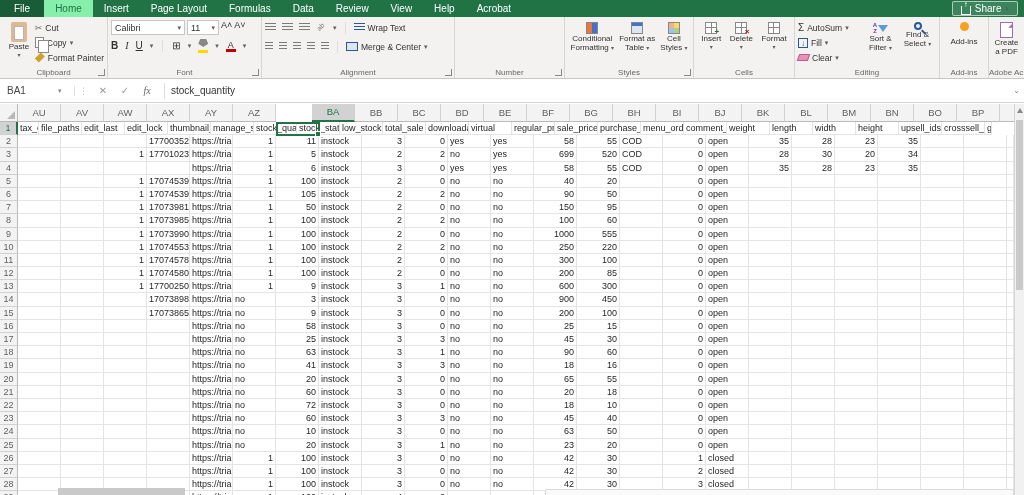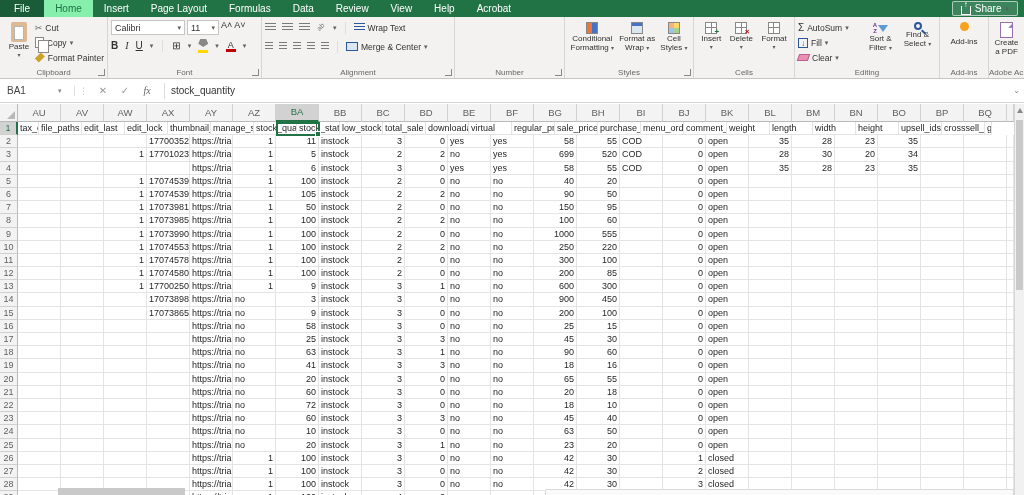--- a/index.html
+++ b/index.html
@@ -90,21 +90,21 @@
 
   
   .sheet { position:absolute; top:104px; left:0; width:1024px; height:391px; overflow:hidden; background:#fff; }
   .hrow { display:flex; height:18px; }
   .corner { width:18px; height:18px; background:#f3f3f3; border-right:1px solid #b9b9b9;
             border-bottom:1px solid #b9b9b9; position:relative; flex:none; }
   .corner::after { content:""; position:absolute; right:2px; bottom:2px;
                    border-left:8px solid transparent; border-bottom:8px solid #b9b9b9; }
   .ch { flex:none; width:43px; height:18px; background:#f3f3f3; border-right:1px solid #d0d0d0;
         border-bottom:1px solid #b9b9b9; color:#5f5f5f; font-size:9.5px; text-align:center; line-height:18px; overflow:hidden; }
-  .ch.sel { background:#d2d2d2; color:#217346; border-bottom:2px solid #217346; line-height:16px; }
+  .ch.sel { background:#d2d2d2; color:#217346; border-bottom:2px solid #217346; line-height:16px;margin-left:36px; }
   .grow { display:flex; height:13.2px; }
   .rh { flex:none; width:18px; background:#f3f3f3; border-right:1px solid #b9b9b9; border-bottom:1px solid #d0d0d0;
         color:#5f5f5f; font-size:9px; text-align:center; line-height:13px; }
   .rh.sel { background:#d2d2d2; color:#217346; border-right:2px solid #217346; }
   .c { flex:none; width:43px; border-right:1px solid #e4e4e4; border-bottom:1px solid #e4e4e4;
        font-size:9px; line-height:12.5px; padding:0 2px; overflow:hidden; white-space:nowrap; color:#262626; }
   .c.num { text-align:right; }
   .active-cell { position:absolute; left:276px; top:18px; width:44px; height:14.2px;
                  border:2px solid #217346; pointer-events:none; }
   .active-cell::after { content:""; position:absolute; right:-3px; bottom:-3px; width:4px; height:4px;
@@ -247,21 +247,21 @@
     <div class="grp" style="width:129px">
       <div class="grp-body" style="justify-content:space-around;">
         <div class="bigbtn">
           <span class="ic i-cf"></span>
           <span>Conditional</span>
           <span><span>Formatting</span> <span class="dd">▾</span></span>
         </div>
         <div class="bigbtn">
           <span class="ic i-ft"></span>
           <span>Format as</span>
-          <span><span>Wrap</span> <span class="dd">▾</span></span>
+          <span><span>Table</span> <span class="dd">▾</span></span>
         </div>
         <div class="bigbtn">
           <span class="ic i-cs"></span>
           <span>Cell</span>
           <span><span>Styles</span> <span class="dd">▾</span></span>
         </div>
       </div>
       <div class="grp-label">Styles</div>
       <div class="launcher"></div>
     </div>

